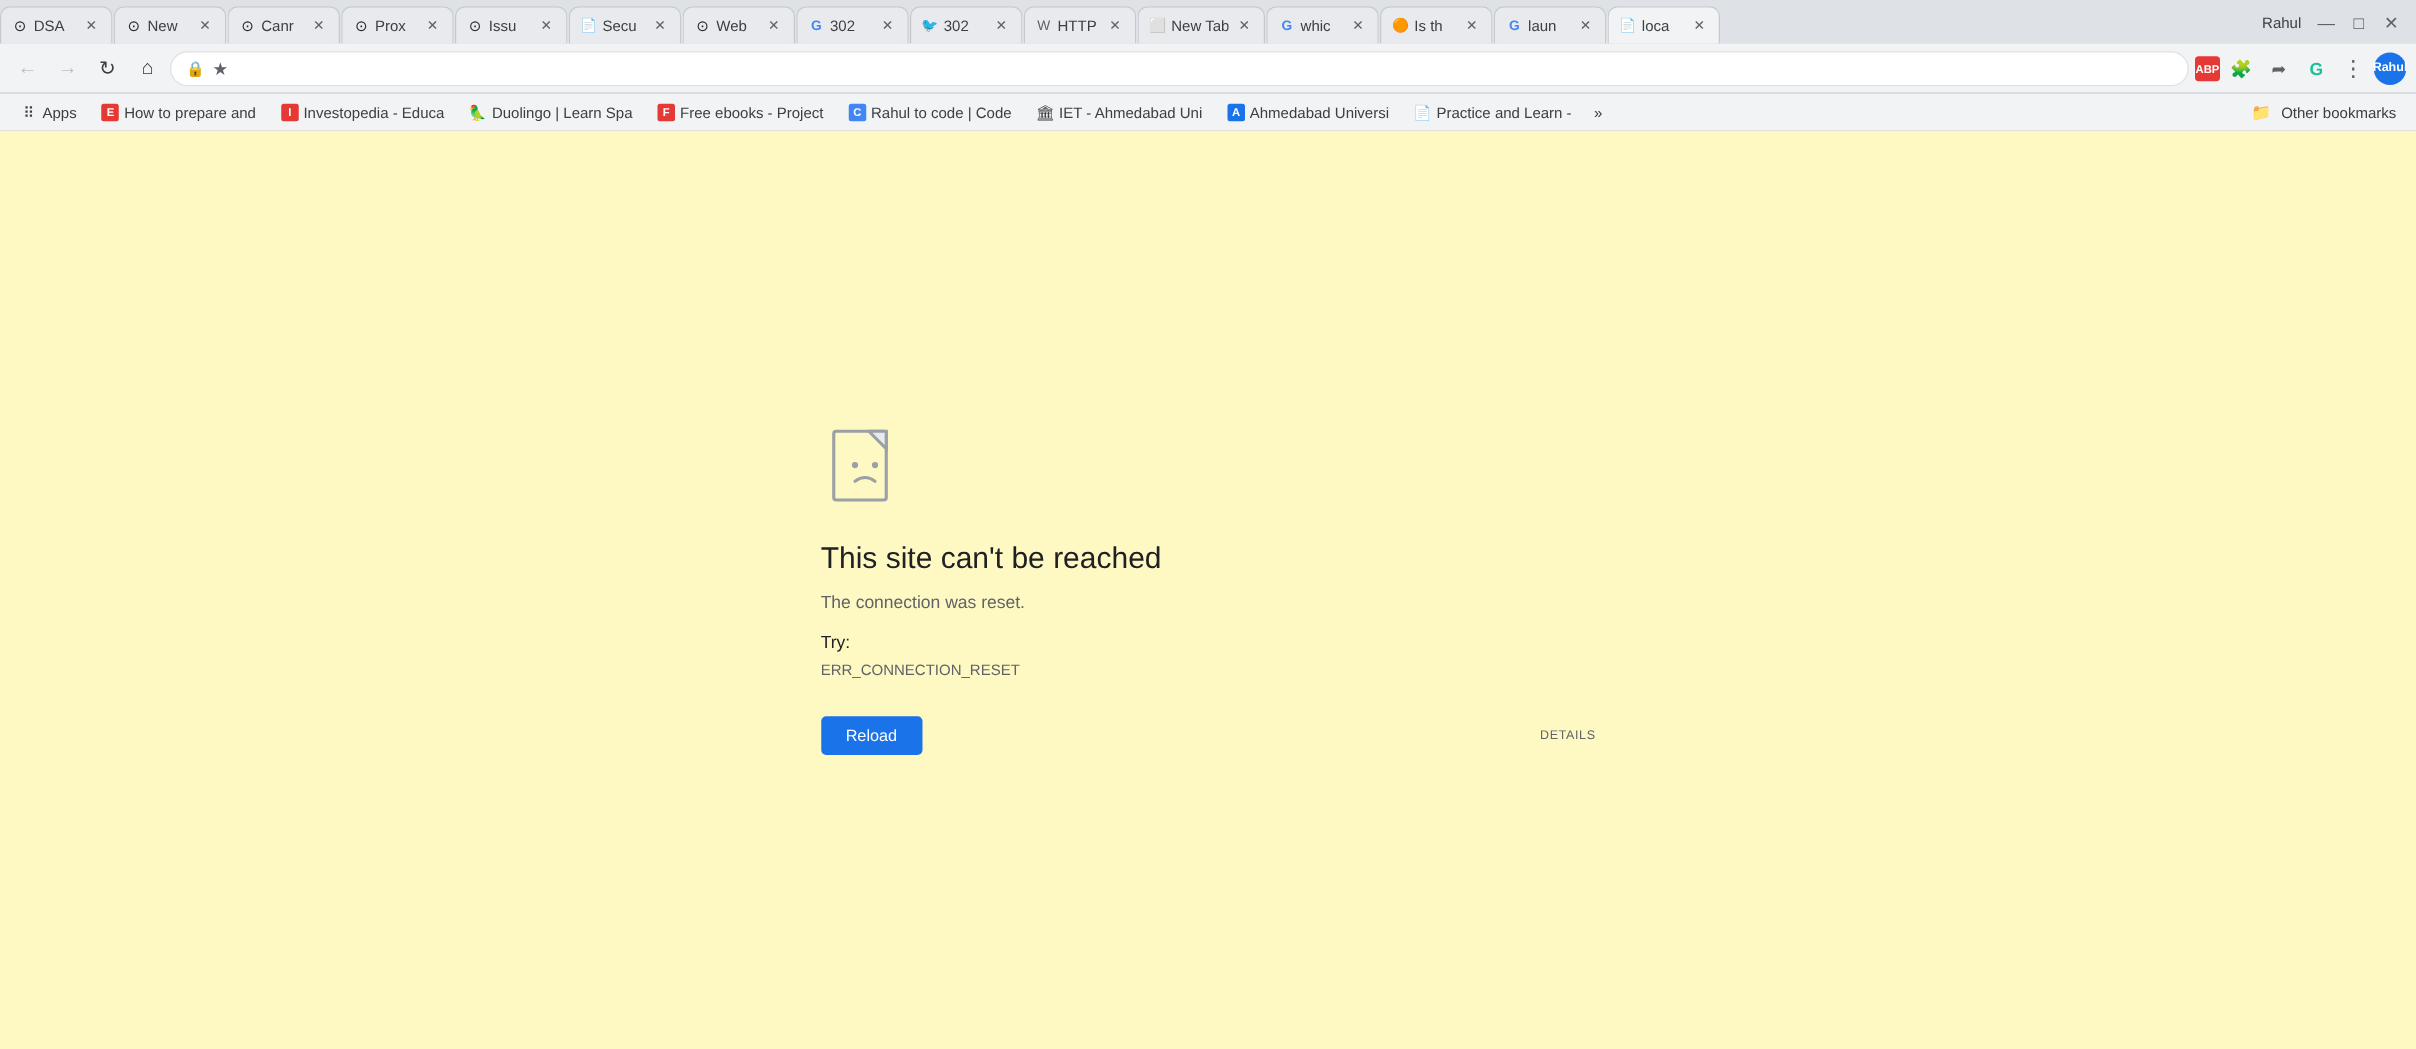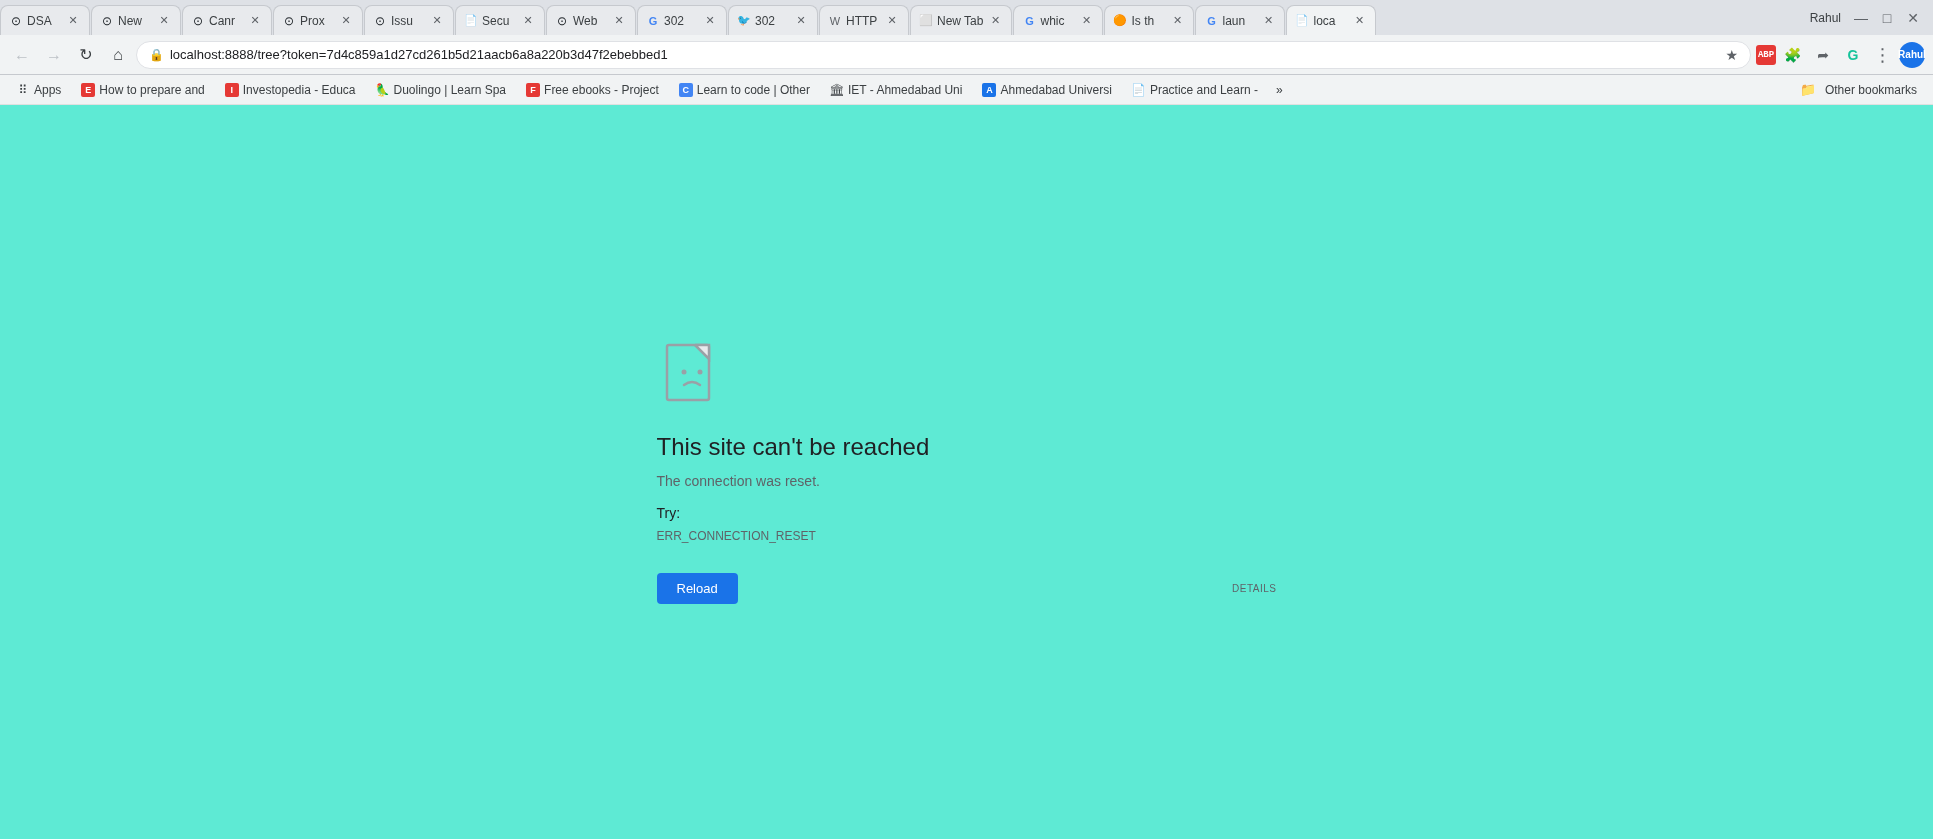--- a/index.html
+++ b/index.html
@@ -185,21 +185,20 @@
       width: 20px;
       height: 20px;
       border-radius: 3px;
       display: flex;
       align-items: center;
       justify-content: center;
       font-size: 12px;
       font-weight: bold;
       cursor: pointer;
       margin: 0 1px;
-      font-family: Liberation Mono, monospace;
     }
 
     
     .bookmarks-bar {
       height: 30px;
       background: #f1f3f4;
       display: flex;
       align-items: center;
       padding: 0 8px;
       gap: 4px;
@@ -244,21 +243,21 @@
       padding: 3px 8px;
       border-radius: 4px;
       cursor: pointer;
       font-size: 12px;
       color: #3c4043;
     }
 
     
     .main-content {
       flex: 1;
-      background: #5eead4;
+      background: #fef9c3;
       display: flex;
       align-items: center;
       justify-content: center;
       overflow: auto;
     }
     .error-container {
       display: flex;
       flex-direction: column;
       align-items: flex-start;
       padding: 40px;
@@ -445,21 +444,20 @@
   </div>
 
   <div class="address-bar-row">
     <button class="nav-btn disabled" title="Back">←</button>
     <button class="nav-btn disabled" title="Forward">→</button>
     <button class="nav-btn" title="Reload">↻</button>
     <button class="nav-btn" title="Home">⌂</button>
 
     <div class="address-bar">
       <span class="address-bar-lock">🔒</span>
-      <span class="address-bar-url">localhost:8888/tree?token=7d4c859a1d27cd261b5d21aacb6a8a220b3d47f2ebebbed1</span>
       <div class="address-bar-icons">
         <span class="addr-icon">★</span>
       </div>
     </div>
 
     <div class="toolbar-icons">
 
       <div class="ext-icon" style="background:#e53935;color:white;font-size:9px;font-weight:bold;">ABP</div>
       <div class="toolbar-icon" style="font-size:14px;">🧩</div>
       <div class="toolbar-icon" style="font-size:14px;">➦</div>
@@ -485,21 +483,21 @@
     <div class="bookmark-item">
       <div class="bookmark-favicon" style="font-size:12px;">🦜</div>
       <span>Duolingo | Learn Spa</span>
     </div>
     <div class="bookmark-item">
       <div class="bookmark-favicon" style="background:#e53935;color:white;font-size:9px;font-weight:bold;padding:1px 2px;border-radius:2px;">F</div>
       <span>Free ebooks - Project</span>
     </div>
     <div class="bookmark-item">
       <div class="bookmark-favicon" style="background:#4285f4;color:white;font-size:9px;font-weight:bold;padding:1px 2px;border-radius:2px;">C</div>
-      <span>Learn to code | Other</span>
+      <span>Rahul to code | Code</span>
     </div>
     <div class="bookmark-item">
       <div class="bookmark-favicon" style="font-size:12px;">🏛</div>
       <span>IET - Ahmedabad Uni</span>
     </div>
     <div class="bookmark-item">
       <div class="bookmark-favicon" style="background:#1a73e8;color:white;font-size:9px;font-weight:bold;padding:1px 2px;border-radius:2px;">A</div>
       <span>Ahmedabad Universi</span>
     </div>
     <div class="bookmark-item">

